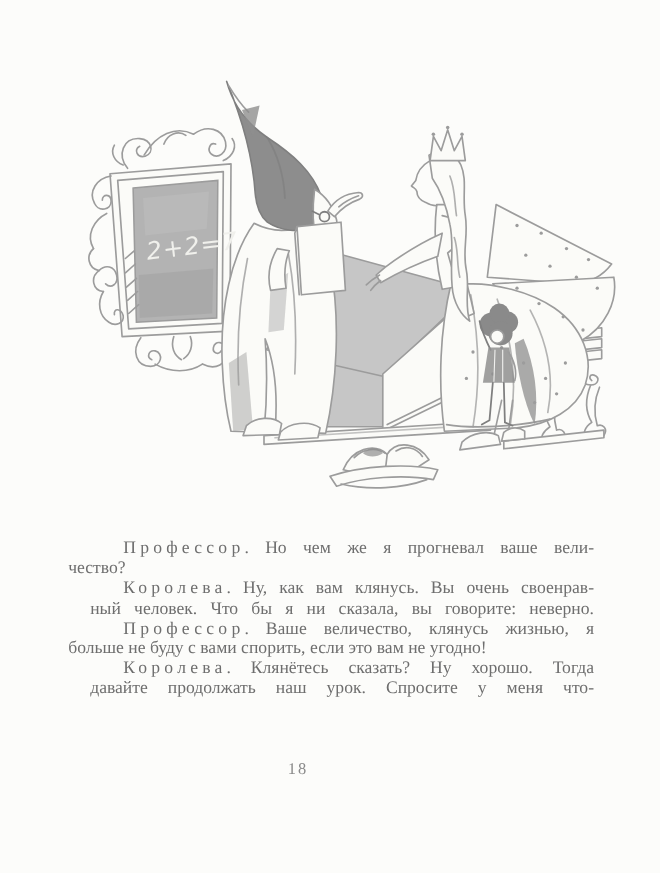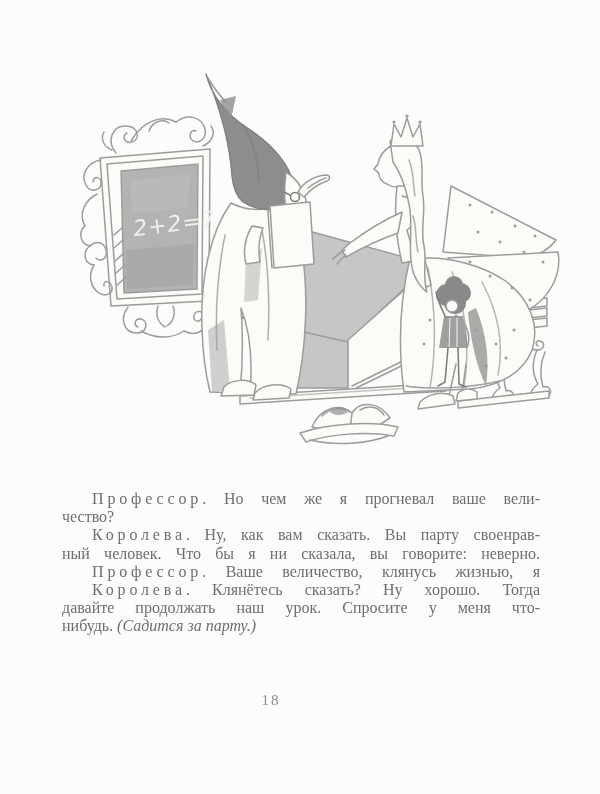--- a/index.html
+++ b/index.html
@@ -9,21 +9,21 @@
   }
   html,body{margin:0;padding:0;}
   body{width:600px;height:794px;background:var(--page-bg);overflow:hidden;
        font-family:"Liberation Serif", serif;}
   .page{position:relative;width:600px;height:794px;}
   .illustration{position:absolute;top:0;left:0;width:600px;height:470px;}
   .dialogue{position:absolute;left:62px;top:490px;width:478px;
             font-size:16px;line-height:18.2px;color:var(--text-color);}
   .line{min-height:18px;white-space:normal;}
   .line.indent{text-indent:30px;}
-  .line.justify{text-align:justify;text-align-last:justify;}
+  .line.justify{text-align:justify;text-align-last:justify;margin-left:20px;}
   .spaced{letter-spacing:0.24em;}
   .italic{font-style:italic;}
   .page-number{position:absolute;top:692px;left:0;width:542px;text-align:center;
                font-size:15px;color:var(--page-number-color);letter-spacing:2px;}
   
   .ln{stroke:var(--line-color);fill:none;stroke-width:1.5;stroke-linecap:round;stroke-linejoin:round;}
   .lnd{stroke:var(--dark-line);fill:none;stroke-width:1.6;stroke-linecap:round;stroke-linejoin:round;}
   .wfill{fill:#fbfbf8;stroke:var(--line-color);stroke-width:1.5;stroke-linejoin:round;stroke-linecap:round;}
   .board{fill:var(--board-fill);stroke:var(--line-color);stroke-width:1.4;}
   .desk{fill:var(--desk-fill);stroke:var(--line-color);stroke-width:1.4;stroke-linejoin:round;}
@@ -177,22 +177,22 @@
       <path class="ln" d="M322,416 C330,408 342,406 350,412 M360,410 C368,405 378,406 384,415" stroke-width="0.9"></path>
       <path class="wfill" d="M300,433 C330,423 372,421 398,427 L394,436 C366,431 330,434 306,442 Z"></path>
       <path class="ln" d="M310,440 C336,446 366,444 388,436" stroke-width="1"></path>
       <path class="darkfill" d="M330,412 C336,406 344,406 348,412 C342,416 335,416 330,412 Z" opacity="0.7"></path>
     </g>
   </svg>
 
   <div class="dialogue">
       <div class="line indent justify"><span class="spaced">Профессор</span><span>. Но чем же я прогневал ваше вели-</span></div>
       <div class="line"><span>чество?</span></div>
-      <div class="line indent justify"><span class="spaced">Королева</span><span>. Ну, как вам сказать. Вы парту своенрав-</span></div>
+      <div class="line indent justify"><span class="spaced">Королева</span><span>. Ну, как вам клянусь. Вы очень своенрав-</span></div>
       <div class="line justify"><span>ный человек. Что бы я ни сказала, вы говорите: неверно.</span></div>
       <div class="line indent justify"><span class="spaced">Профессор</span><span>. Ваше величество, клянусь жизнью, я</span></div>
+      <div class="line"><span>больше не буду с вами спорить, если это вам не угодно!</span></div>
       <div class="line indent justify"><span class="spaced">Королева</span><span>. Клянётесь сказать? Ну хорошо. Тогда</span></div>
       <div class="line justify"><span>давайте продолжать наш урок. Спросите у меня что-</span></div>
-      <div class="line"><span>нибудь. </span><span class="italic">(Садится за парту.)</span></div>
     </div>
 
   <div class="page-number">18</div>
 </div>
 
 </body></html>

